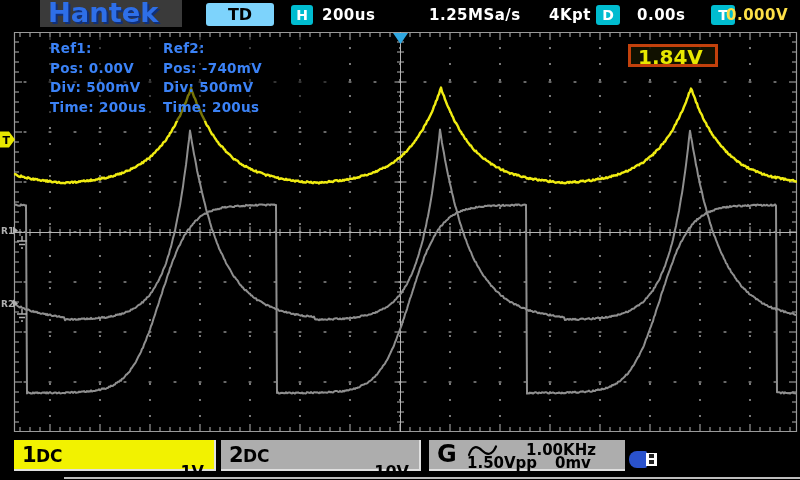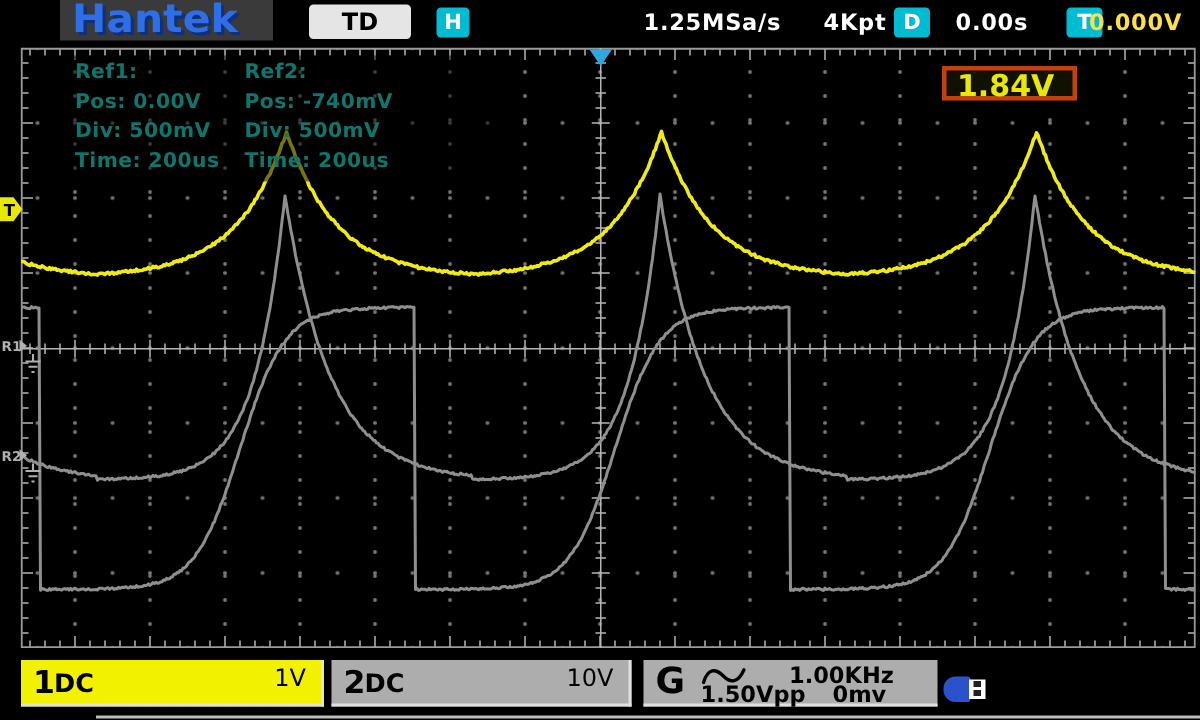--- a/index.html
+++ b/index.html
@@ -6,21 +6,21 @@
   body { background:#111; font-family:"DejaVu Sans","Liberation Sans",sans-serif; }
   .screen { position:relative; width:800px; height:480px; background:#000; overflow:hidden; }
 
   
   .topbar { position:absolute; left:0; top:0; width:800px; height:30px; background:#000;margin-left:40px; }
   .logo-backdrop { position:absolute; left:0; top:0; width:142px; height:27px; background:#3a3a3a; }
   .logo { position:absolute; left:8px; top:-2px; font-size:26px; font-weight:bold; color:#2e6fe8;
           letter-spacing:0px; transform:scaleX(1.05); transform-origin:left;
           text-shadow:2px 2px 0 #10307a; }
   .badge { position:absolute; text-align:center; font-weight:bold; border-radius:3px; }
-  .td-badge { left:166px; top:3px; width:68px; height:23px; line-height:23px; background:#e5e5e5; color:#000; font-size:16px; }
+  .td-badge { left:166px; top:3px; width:68px; height:23px; line-height:23px; background:#7dd3fc; color:#000; font-size:16px; }
   .cyan-badge { background:#00bcd0; color:#fff; font-size:14px; }
   .h-badge { left:251px; top:5px; width:22px; height:20px; line-height:20px; }
   .d-badge { left:556px; top:5px; width:24px; height:20px; line-height:20px; }
   .t-badge { left:671px; top:5px; width:24px; height:20px; line-height:20px; }
   .toptext { position:absolute; top:0; height:30px; line-height:30px; color:#fff; font-size:15px; font-weight:bold; letter-spacing:0.5px; }
   .tt-timebase { left:282px; } .tt-rate { left:389px; } .tt-mem { left:509px; }
   .tt-hoff { left:597px; } .tt-tlev { left:686px; color:#fde047; }
 
   
   .grid-dots { position:absolute; left:14px; top:32px; width:783px; height:400px;
@@ -28,36 +28,36 @@
       radial-gradient(circle, #767676 1px, transparent 1.5px),
       radial-gradient(circle, #767676 1px, transparent 1.5px);
     background-size:50px 16px, 25px 50px;
     background-position:11px -8px, -1.5px -25px; }
 
   svg.scope { position:absolute; left:0; top:0; }
 
   
   .refinfo { position:absolute; left:40px; top:37px; width:292px; background:rgba(0,0,0,0.5);
              display:flex; padding:2px 0 4px 10px; }
-  .refcol { width:113px; color:#0f766e; font-size:13.5px; font-weight:bold; line-height:19.5px; letter-spacing:0.3px; }
+  .refcol { width:113px; color:#3b82f6; font-size:13.5px; font-weight:bold; line-height:19.5px; letter-spacing:0.3px; }
   .refcol.c2 { width:168px; }
 
   
   .measure { position:absolute; left:628px; top:44px; width:90px; height:23px; line-height:21px;
              background:rgba(18,18,0,0.92); border:3px solid #c2410c; color:#e8e800;
              font-size:20px; font-weight:bold; padding-left:7px; }
 
   
   .footer { position:absolute; left:0; top:432px; width:800px; height:48px; background:#000; }
   .chbadge { position:absolute; top:8px; height:31px; border-right:2px solid #e0e0e0; border-bottom:2px solid #e0e0e0; }
   .ch1 { left:14px; width:202px; background:#f2f200; }
   .ch2 { left:221px; width:200px; background:#adadad; }
   .chnum { position:absolute; left:8px; top:3px; font-size:21px; font-weight:bold; color:#000; }
   .chcoup { position:absolute; left:22px; top:6px; font-size:17px; font-weight:bold; color:#000; }
-  .chscale { position:absolute; right:10px; top:2px; font-size:16px; font-weight:normal; color:#000; }
+  .chscale { position:absolute; right:10px; top:22px; font-size:16px; font-weight:bold; color:#000; }
   .gbox { position:absolute; left:429px; top:8px; width:196px; height:31px; background:#adadad; border-bottom:2px solid #e0e0e0; }
   .glabel { position:absolute; left:8px; top:0px; font-size:24px; font-weight:bold; color:#000; }
   .gsine { position:absolute; left:38px; top:4px; }
   .gfreq { position:absolute; left:97px; top:1px; font-size:15px; font-weight:bold; color:#000; }
   .gamp  { position:absolute; left:38px; top:14px; font-size:15px; font-weight:bold; color:#000; }
   .goff  { position:absolute; left:126px; top:14px; font-size:15px; font-weight:bold; color:#000000; }
   .usb { position:absolute; left:629px; top:19px; width:30px; height:17px; }
   .usb-body { position:absolute; left:0; top:0; width:18px; height:17px; background:#2a52cc; border-radius:8px 2px 2px 8px; }
   .usb-conn { position:absolute; left:17px; top:2px; width:11px; height:13px; background:#fff; }
   .usb-pin { position:absolute; left:3px; width:5px; height:4px; background:#222; }
@@ -67,20 +67,21 @@
 </head>
 <body>
 
 <div class="screen">
 
   <div class="topbar">
     <div class="logo-backdrop"></div>
     <div class="logo">Hantek</div>
     <div class="badge td-badge">TD</div>
     <div class="badge cyan-badge h-badge">H</div>
+    <div class="toptext tt-timebase">200us</div>
     <div class="toptext tt-rate">1.25MSa/s</div>
     <div class="toptext tt-mem">4Kpt</div>
     <div class="badge cyan-badge d-badge">D</div>
     <div class="toptext tt-hoff">0.00s</div>
     <div class="badge cyan-badge t-badge">T</div>
     <div class="toptext tt-tlev">0.000V</div>
   </div>
 
   <div class="grid-dots"></div>
 

